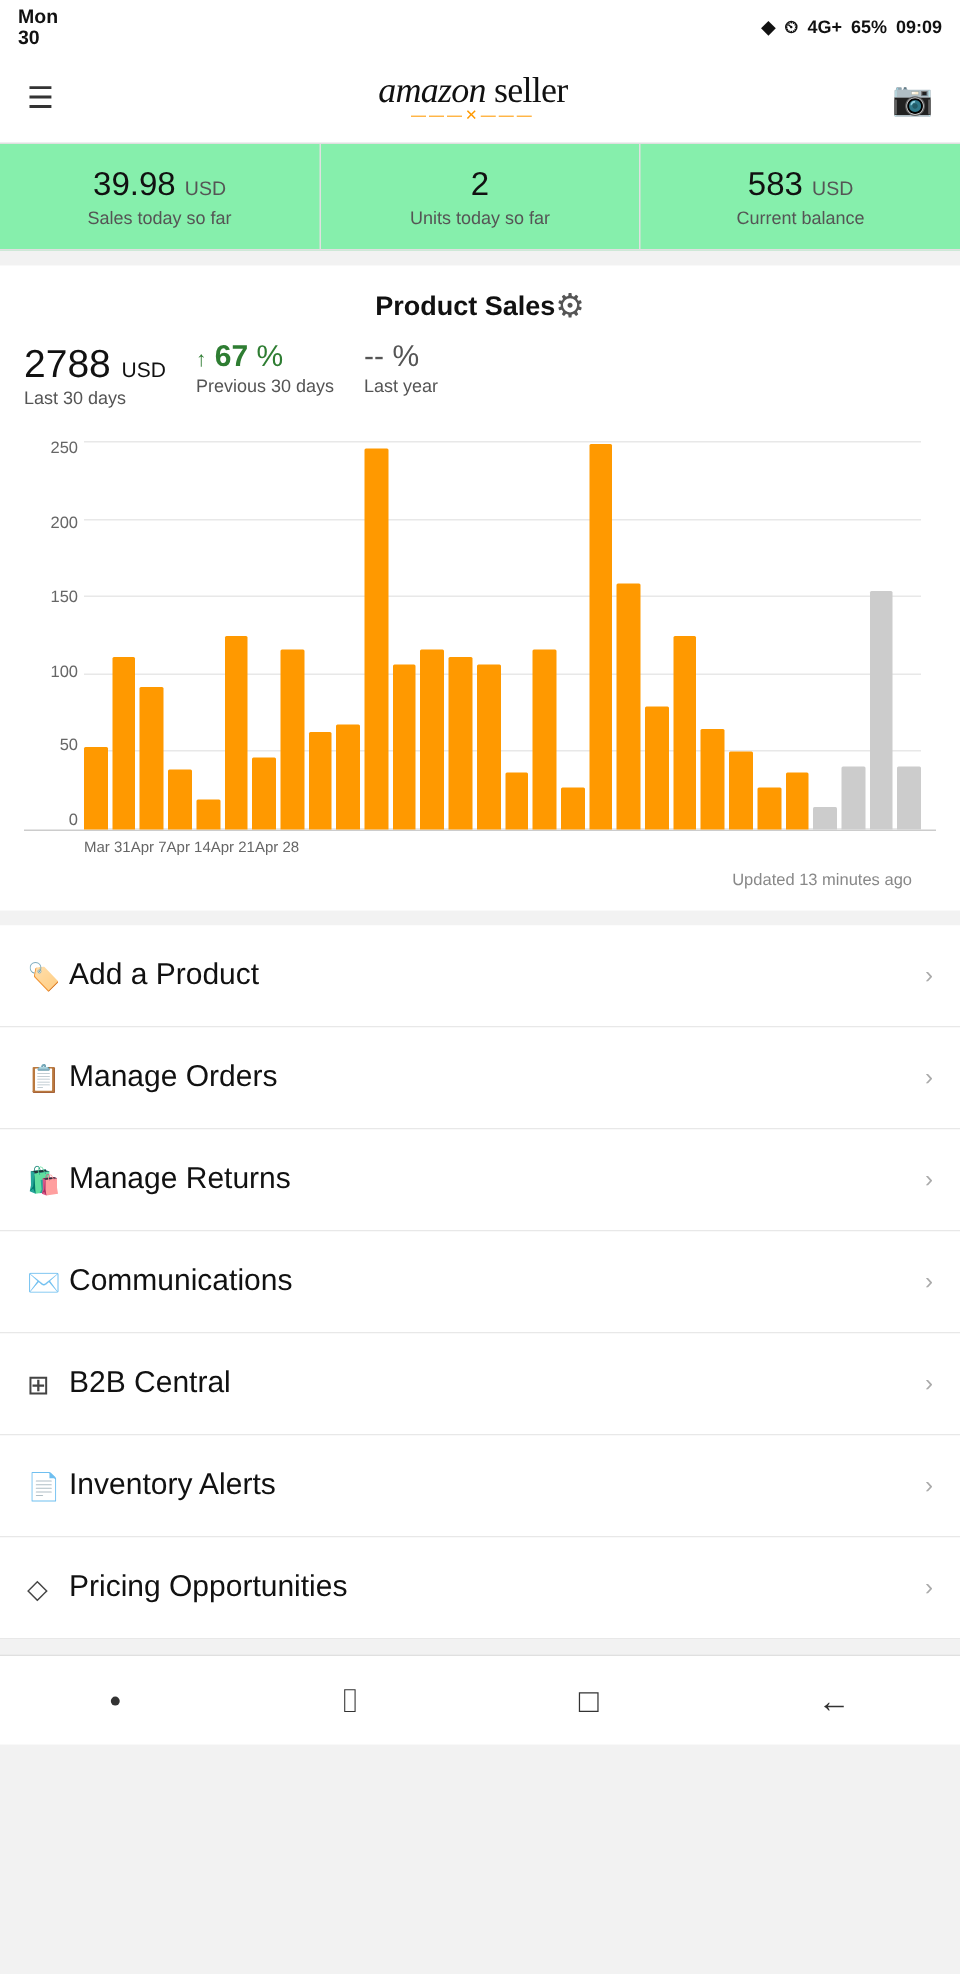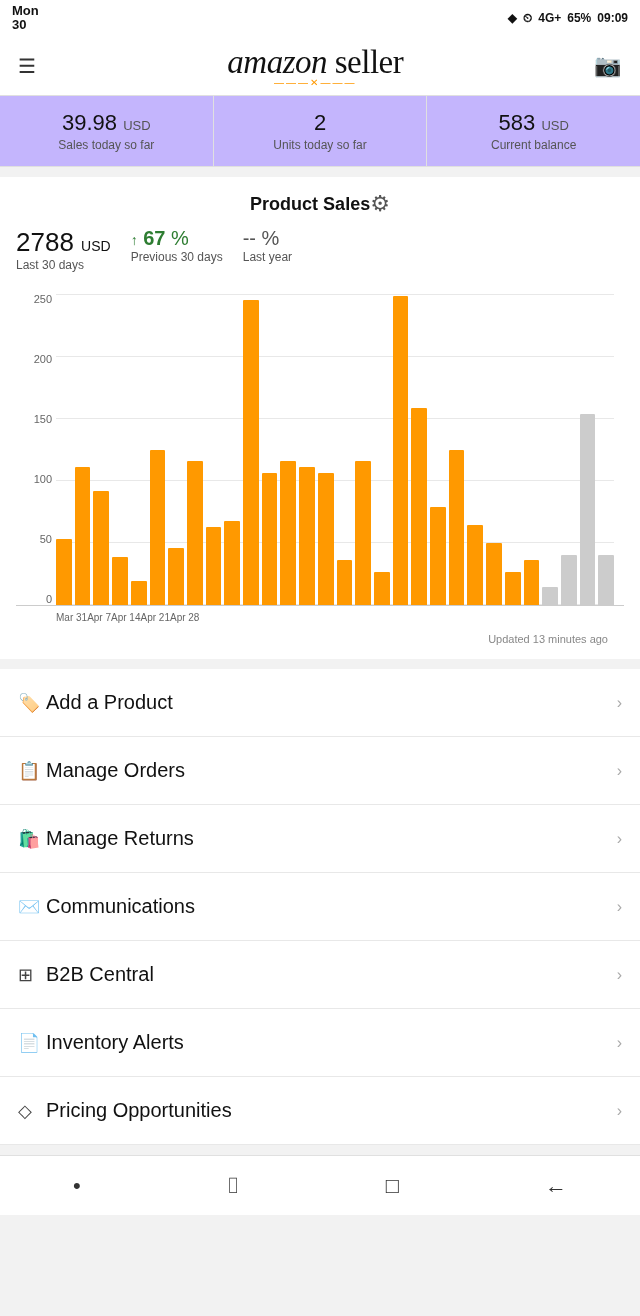--- a/index.html
+++ b/index.html
@@ -31,34 +31,34 @@
       background: #fff;
       height: 60px;
       display: flex;
       align-items: center;
       justify-content: space-between;
       padding: 0 18px;
       border-bottom: 1px solid #e0e0e0;
     }
     .hamburger { font-size: 20px; color: #333; cursor: pointer; }
     .logo { text-align: center; }
-    .logo-text { font-size: 33px; font-family: 'Times New Roman', serif; font-weight: 400; letter-spacing: -0.5px; }
+    .logo-text { font-size: 24px; font-family: 'Times New Roman', serif; font-weight: 400; letter-spacing: -0.5px; }
     .logo-text span { font-style: italic; }
     .logo-smile {
       text-align: center;
       color: #FF9900;
       font-size: 10px;
       letter-spacing: 2px;
       margin-top: -4px;
     }
     .camera-icon { font-size: 22px; color: #333; }
 
     
     .summary-cards {
-      background: #c4b5fd;
+      background: #86efac;
       display: flex;
       border-bottom: 1px solid #e0e0e0;
       overflow: hidden;
     }
     .summary-card {
       flex: 1;
       padding: 14px 10px;
       text-align: center;
       border-right: 1px solid #e0e0e0;
     }
@@ -99,21 +99,21 @@
     .stat-change.neutral { color: #555; }
 
     
     .chart-container {
       padding: 8px 0 0;
       position: relative;
     }
     .chart-area {
       display: flex;
       align-items: flex-end;
-      height: 312px;
+      height: 260px;
       padding-left: 40px;
       padding-right: 10px;
       position: relative;
       border-bottom: 1px solid #ccc;
     }
     .y-axis {
       position: absolute;
       left: 0;
       top: 0;
       bottom: 0;

